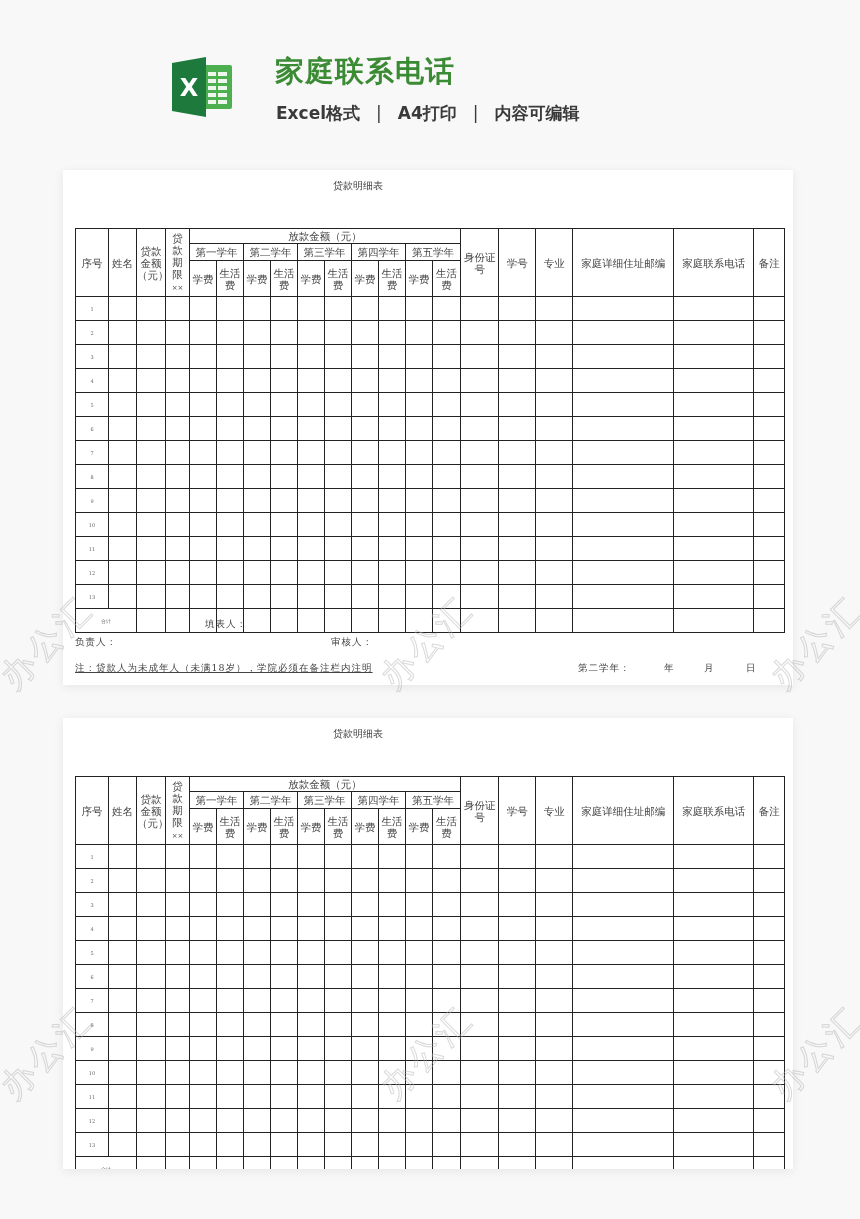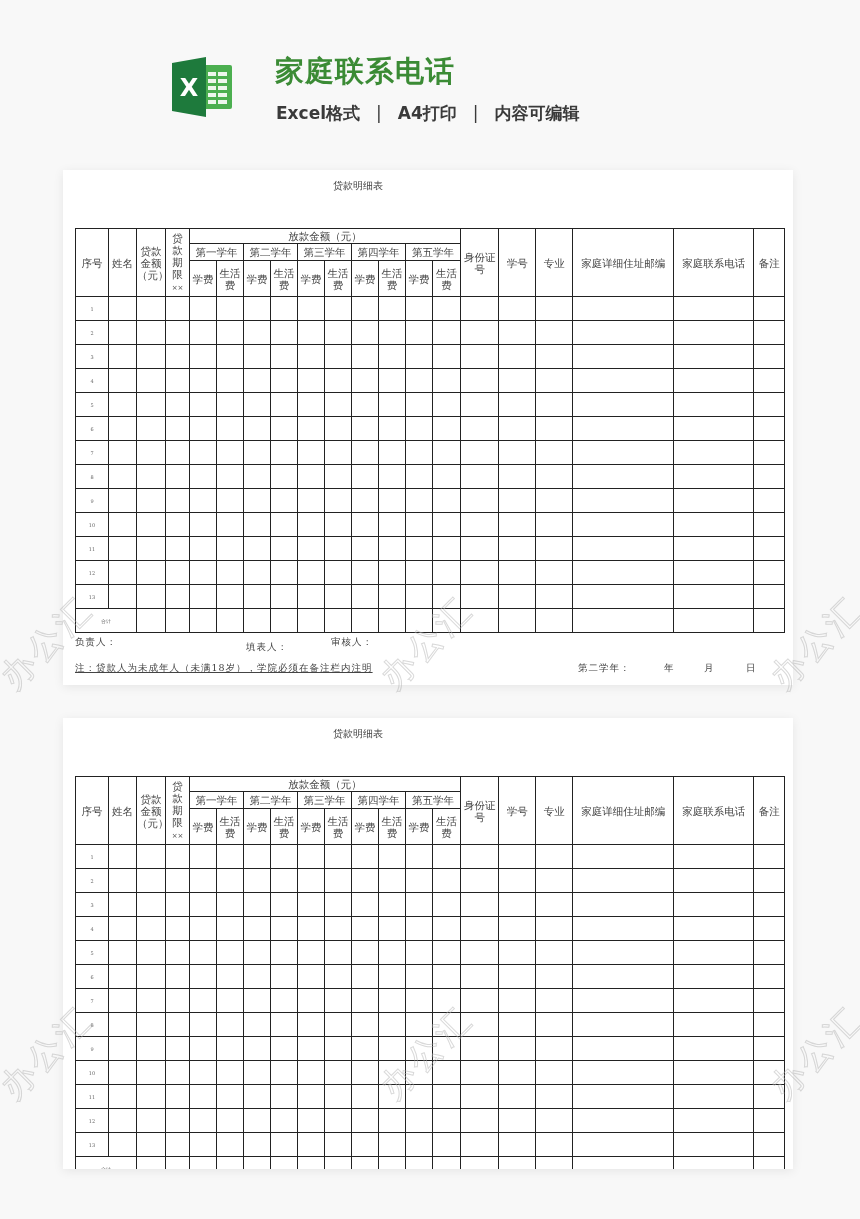--- a/index.html
+++ b/index.html
@@ -420,21 +420,21 @@
           <td></td>
           <td></td>
           <td></td>
           <td></td>
           <td></td>
           <td></td>
         </tr>
       </tbody>
   </table>
   <div class="footer-line" style="left:12px; top:466px;">负责人：</div>
-  <div class="footer-line" style="left:142px; top:471px;margin-left:41px;">填表人：</div>
+  <div class="footer-line" style="left:142px; top:448px;">填表人：</div>
   <div class="footer-line" style="left:268px; top:466px;">审核人：</div>
   <div class="footer-line" style="left:12px; top:492px;text-decoration:underline;">注：贷款人为未成年人（未满18岁），学院必须在备注栏内注明</div>
   <div class="footer-line" style="left:515px; top:492px;">第二学年：</div>
   <div class="footer-line" style="left:601px; top:492px;">年</div>
   <div class="footer-line" style="left:641px; top:492px;">月</div>
   <div class="footer-line" style="left:683px; top:492px;">日</div>
 </div>
 
 <div class="page page2">
   <div class="sheet-title">贷款明细表</div>

